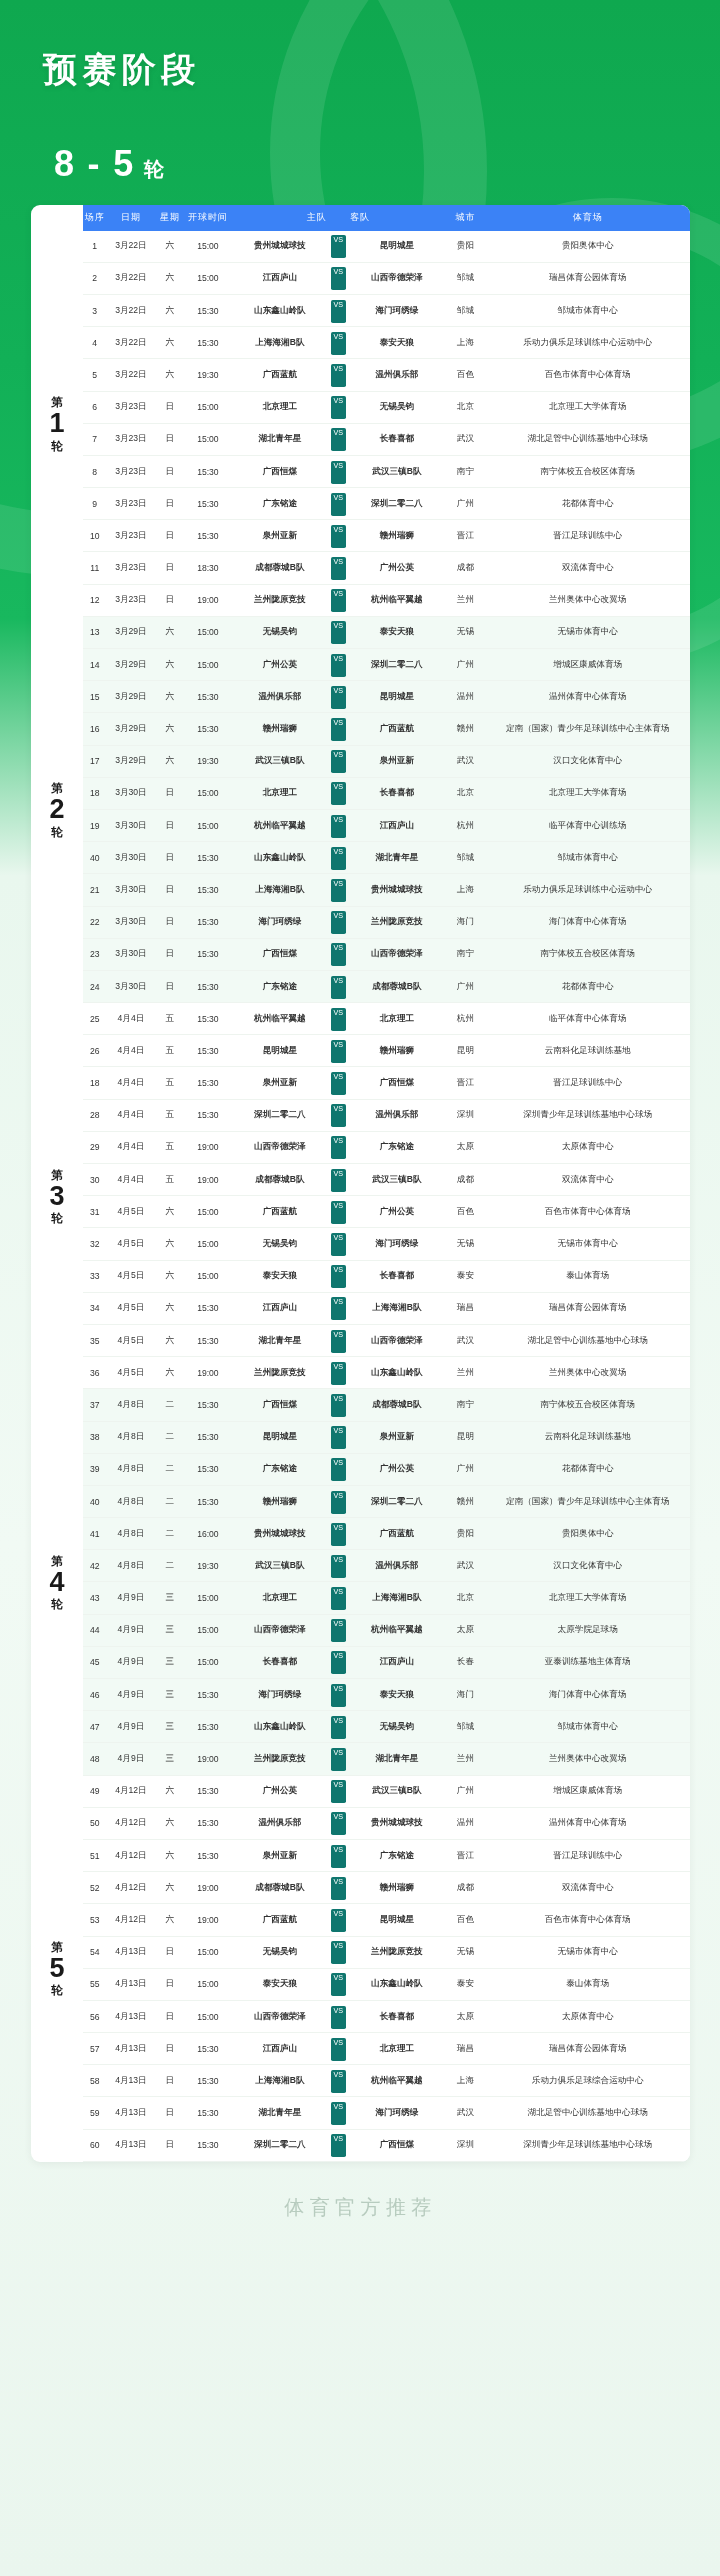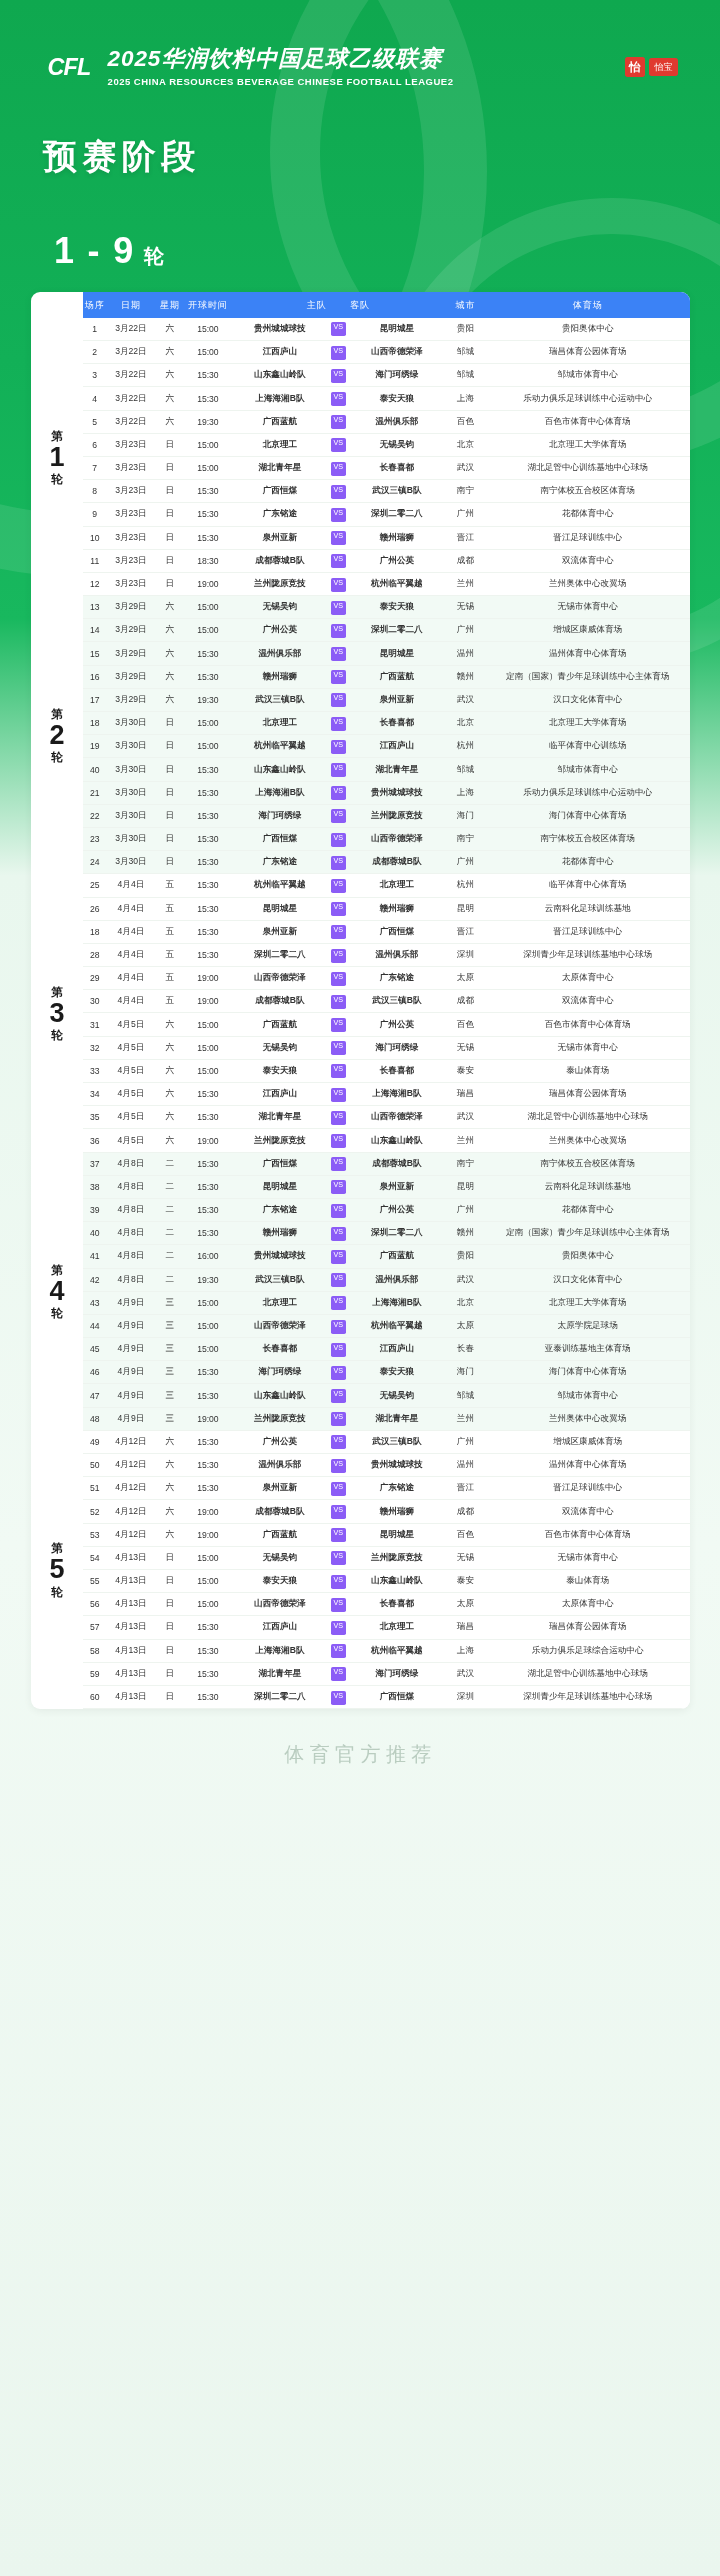--- a/index.html
+++ b/index.html
@@ -171,25 +171,25 @@
   .c-date { width: 49px; }
   .c-week { width: 29px; }
   .c-time { width: 47px; }
   .c-home { width: 97px; text-align: right; padding-right: 7.2px; font-weight: bold; color: #1d1d1d; }
   .c-vs { width: 20px; }
   .c-away { width: 97px; text-align: left; padding-left: 7.2px; font-weight: bold; color: #1d1d1d; }
   .c-city { width: 40px; }
   .c-venue { text-align: center; color: #444; padding-left: 5.4px; padding-right: 5.4px; }
   .vs-badge {
     display: inline-block;
-    background: #8b5cf6;
+    background: #0f766e;
     color: #fff;
     font-size: 7.2px;
     line-height: 10.8px;
-    width: 14.4px; height: 14px;
+    width: 14.4px; height: 23px;
     border-radius: 1.8px;
     text-align: center;
   }
   .footer {
     position: relative;
     z-index: 2;
     text-align: center;
     color: rgba(120,150,130,0.45);
     font-size: 20px;
     letter-spacing: 5.4px;
@@ -197,40 +197,27 @@
   }
 </style>
 </head>
 <body>
 
 <div class="page">
   <div class="swoosh s1"></div>
   <div class="swoosh s2"></div>
   <div class="swoosh s3"></div>
 
-  <div class="header">
-    <div class="brandrow">
-      <div class="cfl-logo">CFL</div>
-      <div class="titleblock">
-        <div class="title-cn">2025华润饮料中国足球乙级联赛</div>
-        <div class="title-en">2025 CHINA RESOURCES BEVERAGE CHINESE FOOTBALL LEAGUE2</div>
-      </div>
-      <div class="sponsor">
-        <div class="sponsor-mark">怡</div>
-        <div class="sponsor-text">怡宝</div>
-      </div>
-    </div>
-  </div>
 
   <div class="bigtitle">
     <div class="bt1">预赛阶段</div>
   </div>
 
   <div class="roundlabel">
-    <span class="num">1 - 9</span>
+    <span class="num">8 - 5</span>
     <span class="suffix">轮</span>
   </div>
 
   <div class="tablewrap">
     <table class="fixtures">
       <thead>
         <tr>
           <th class="c-round">轮次</th>
           <th class="c-no">场序</th>
           <th class="c-date">日期</th>

